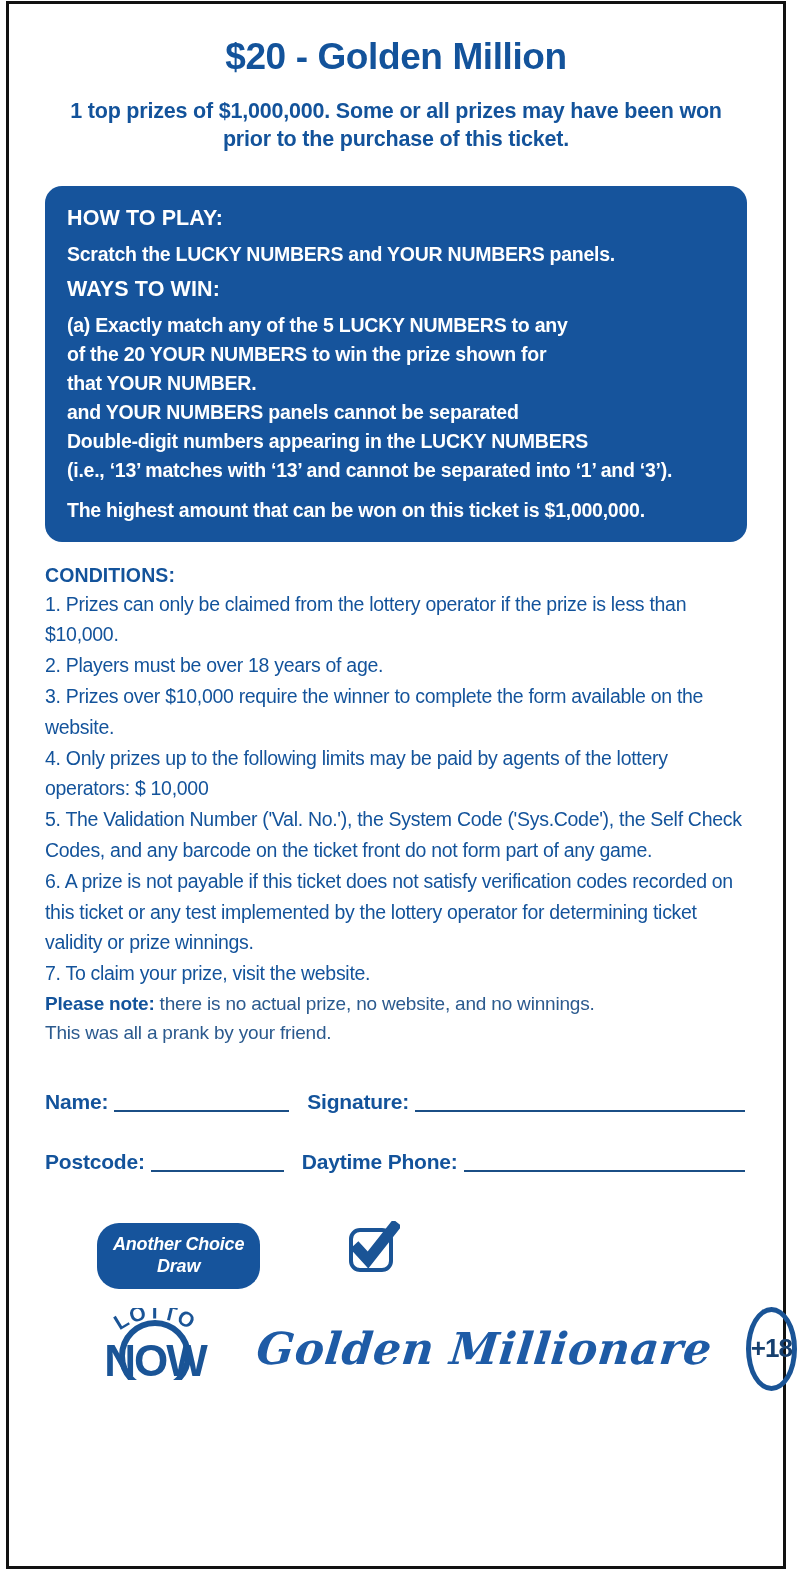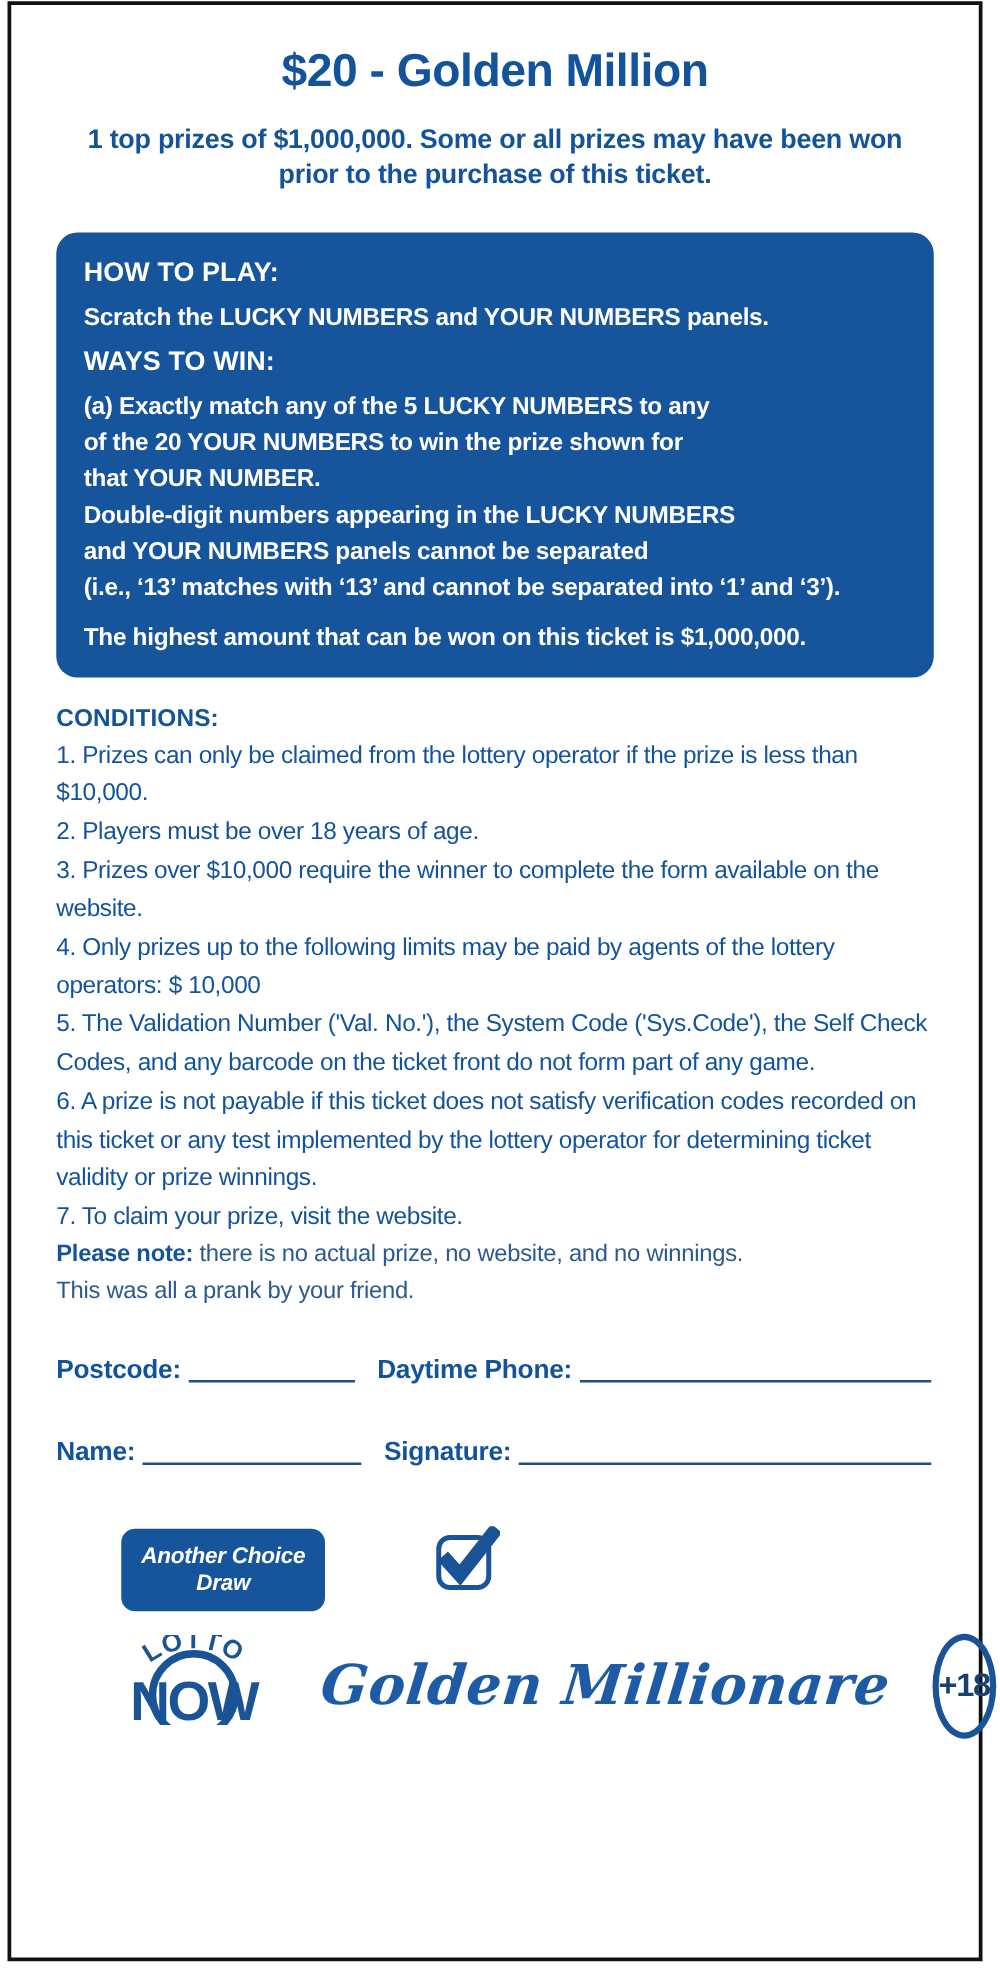--- a/index.html
+++ b/index.html
@@ -138,21 +138,21 @@
 
   
   .badges {
     margin-top: 38px;
     display: flex;
     align-items: center;
     height: 72px;
   }
   .acd {
     background: #16549c;
-    border-radius: 11px;
+    border-radius: 22px;
     color: #ffffff;
     font-size: 18px;
     font-weight: bold;
     font-style: italic;
     text-align: center;
     line-height: 1.22;
     padding: 11px 16px;
     margin-left: 52px;
     letter-spacing: -0.2px;
     margin-top: 16px;
@@ -230,53 +230,53 @@
   <div class="subtitle">1 top prizes of $1,000,000. Some or all prizes may have been won prior to the purchase of this ticket.</div>
 
   <div class="blue-panel">
     <div class="bp-head">HOW TO PLAY:</div>
     <div class="bp-line bp-block">Scratch the LUCKY NUMBERS and YOUR NUMBERS panels.</div>
     <div class="bp-gap"></div>
     <div class="bp-head">WAYS TO WIN:</div>
     <div class="bp-line">(a) Exactly match any of the 5 LUCKY NUMBERS to any</div>
     <div class="bp-line">of the 20 YOUR NUMBERS to win the prize shown for</div>
     <div class="bp-line">that YOUR NUMBER.</div>
+    <div class="bp-line">and YOUR NUMBERS panels cannot be separated</div>
     <div class="bp-line">Double-digit numbers appearing in the LUCKY NUMBERS</div>
-    <div class="bp-line">and YOUR NUMBERS panels cannot be separated</div>
     <div class="bp-line">(i.e., ‘13’ matches with ‘13’ and cannot be separated into ‘1’ and ‘3’).</div>
     <div class="bp-final">The highest amount that can be won on this ticket is $1,000,000.</div>
   </div>
 
   <div class="cond-wrap">
     <div class="cond-head">CONDITIONS:</div>
     <div class="cond-item">1. Prizes can only be claimed from the lottery operator if the prize is less than $10,000.</div>
     <div class="cond-item">2. Players must be over 18 years of age.</div>
     <div class="cond-item">3. Prizes over $10,000 require the winner to complete the form available on the website.</div>
     <div class="cond-item">4. Only prizes up to the following limits may be paid by agents of the lottery operators: $ 10,000</div>
     <div class="cond-item">5. The Validation Number ('Val. No.'), the System Code ('Sys.Code'), the Self Check Codes, and any barcode on the ticket front do not form part of any game.</div>
     <div class="cond-item">6. A prize is not payable if this ticket does not satisfy verification codes recorded on this ticket or any test implemented by the lottery operator for determining ticket validity or prize winnings.</div>
     <div class="cond-item">7. To claim your prize, visit the website.</div>
     <div class="note-line"><b>Please note:</b><span> there is no actual prize, no website, and no winnings.</span></div>
     <div class="note-line">This was all a prank by your friend.</div>
   </div>
 
+  <div class="form-row first">
+    <span class="fl">Name:</span>
+    <span class="rule name-rule"></span>
+    <span class="spacer-sm"></span>
+    <span class="fl">Signature:</span>
+    <span class="rule sig-rule"></span>
+  </div>
+
   <div class="form-row second">
     <span class="fl">Postcode:</span>
     <span class="rule post-rule"></span>
     <span class="spacer-sm"></span>
     <span class="fl">Daytime Phone:</span>
     <span class="rule phone-rule"></span>
-  </div>
-
-  <div class="form-row first">
-    <span class="fl">Name:</span>
-    <span class="rule name-rule"></span>
-    <span class="spacer-sm"></span>
-    <span class="fl">Signature:</span>
-    <span class="rule sig-rule"></span>
   </div>
 
   <div class="badges">
     <div class="acd">
       <div>Another Choice</div>
       <div>Draw</div>
     </div>
     <div class="code-wrap">
       <div class="check-box">
         <svg width="54" height="54" viewBox="0 0 54 54">

